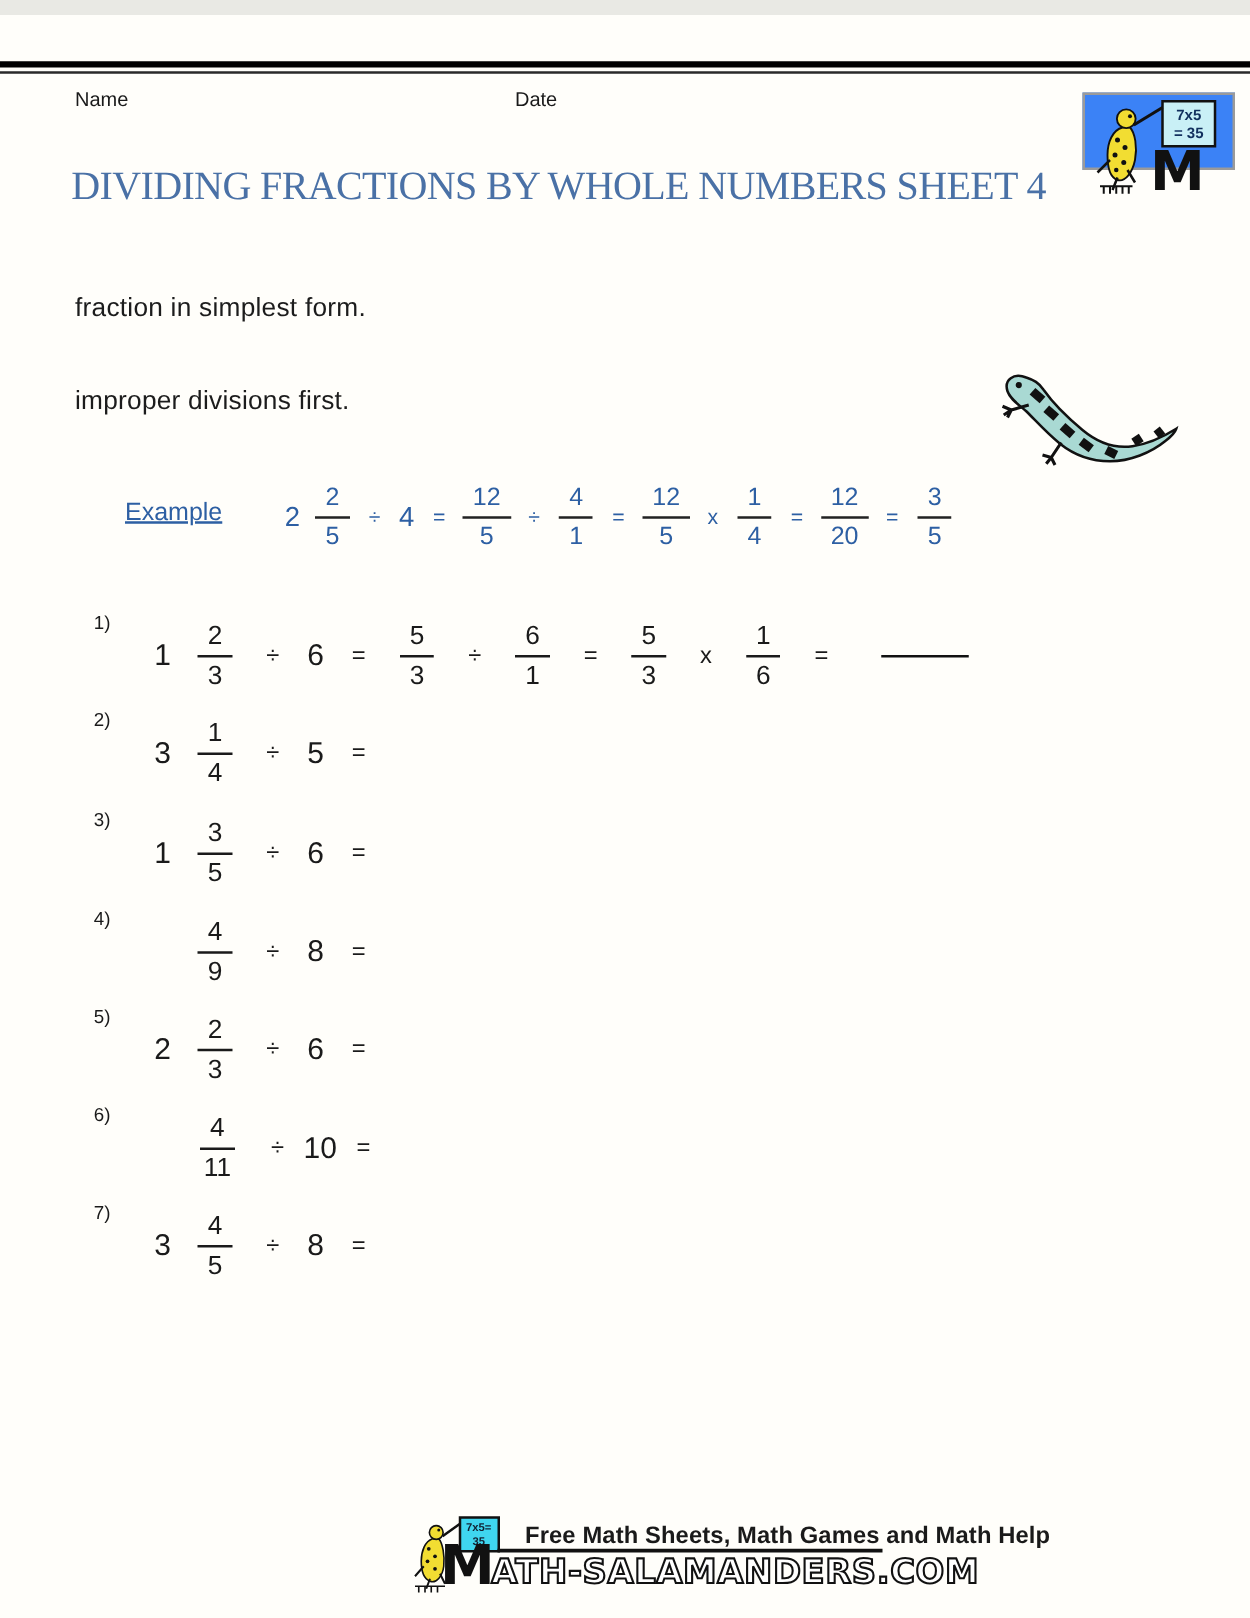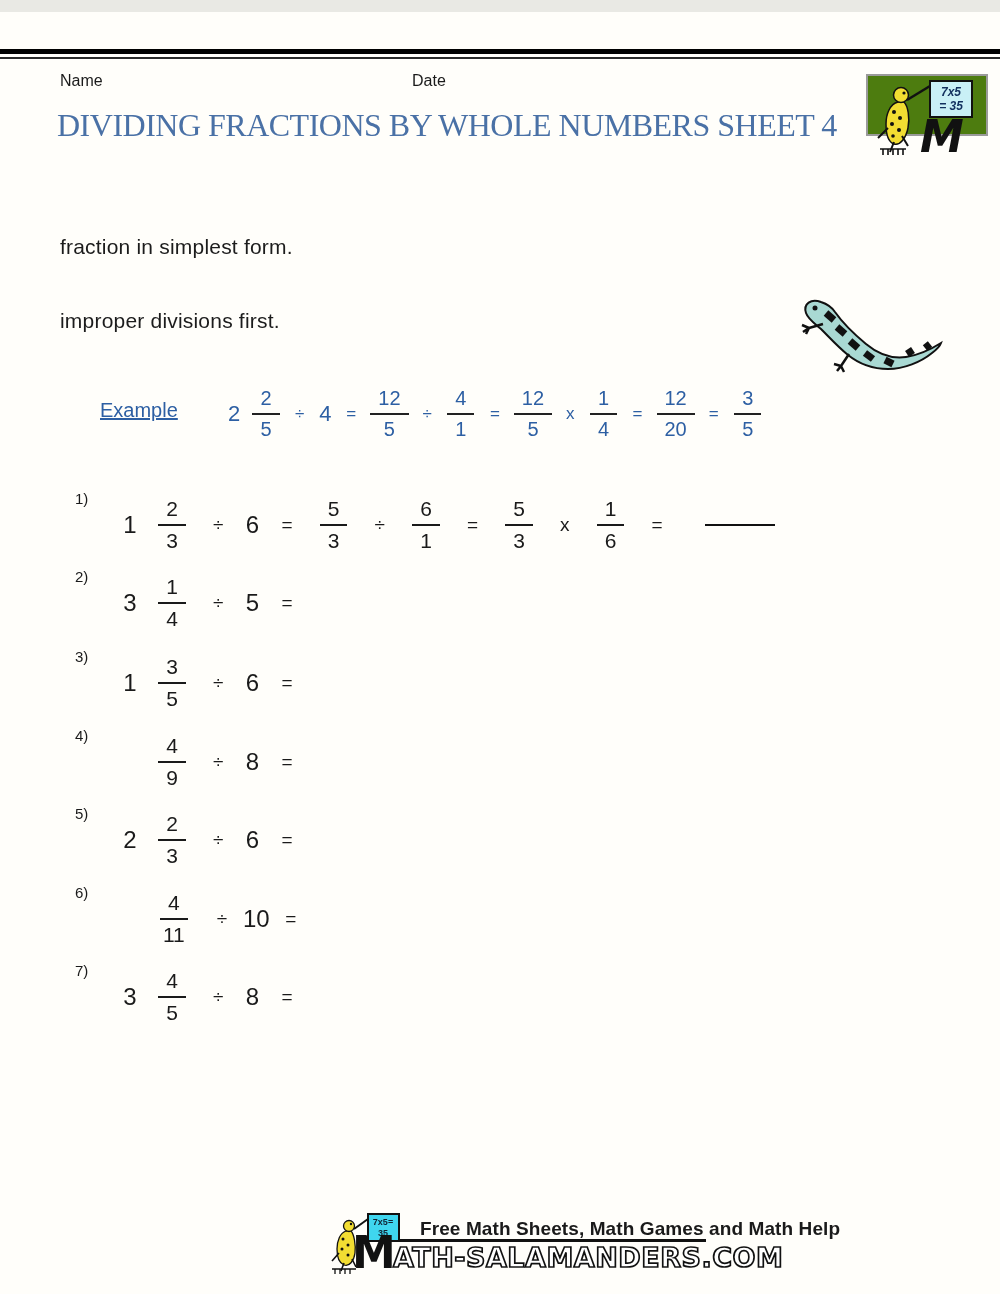--- a/index.html
+++ b/index.html
@@ -11,26 +11,26 @@
   .abs { position:absolute; }
 
   
   .topline1 { left:0; top:37px; width:1000px; height:5px; background:#000; }
   .topline2 { left:0; top:45px; width:1000px; height:2px; background:#2a2a2a; }
 
   .name-label { left:60px; top:60px; font-size:16px; }
   .date-label { left:412px; top:60px; font-size:16px; }
 
   .sheet-title {
-    left:57px; top:95px; font-size:32px; letter-spacing:-0.5px; white-space:nowrap;
+    left:57px; top:118px; font-size:32px; letter-spacing:-0.5px; white-space:nowrap;
     font-family:"Liberation Serif", serif; color:var(--title-blue,#4a71a6);
   }
 
   
-  .logo-box { left:866px; top:62px; width:122px; height:62px; background:#4d7c0f; border:2px solid #9a9a9a; box-sizing:border-box;font-style:italic; }
+  .logo-box { left:866px; top:62px; width:122px; height:62px; background:#3b82f6; border:2px solid #9a9a9a; box-sizing:border-box; }
 
   .instr { left:60px; font-size:21px; letter-spacing:0.2px; white-space:nowrap; color:#1c1c1c; }
   .instr.l0 { top:186px; } .instr.l1 { top:223px; } .instr.l2 { top:260px; } .instr.l3 { top:297px; }
 
   
   .mathrow { display:flex; align-items:center; }
   .frac { display:inline-flex; flex-direction:column; align-items:center; min-width:34px; margin:0 10px; }
   .frac .num { padding:0 8px 3px; border-bottom:2px solid #1a1a1a; }
   .frac .den { padding:3px 8px 0; }
   .w  { min-width:30px; text-align:center; font-size:24px; }

